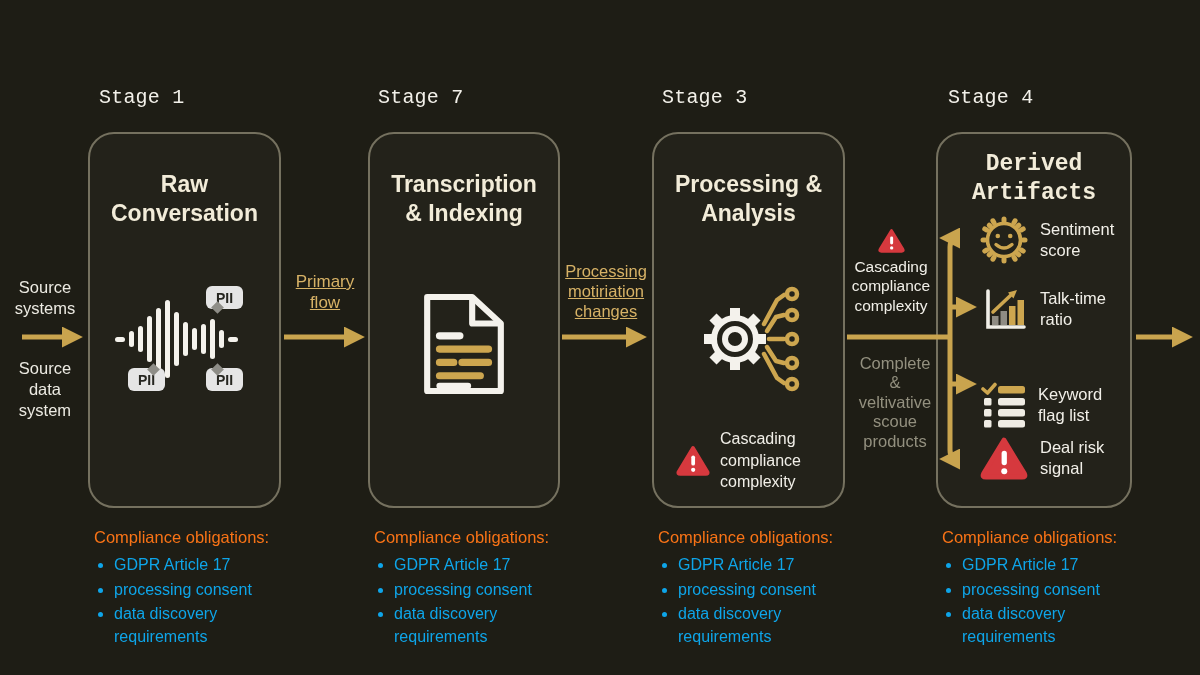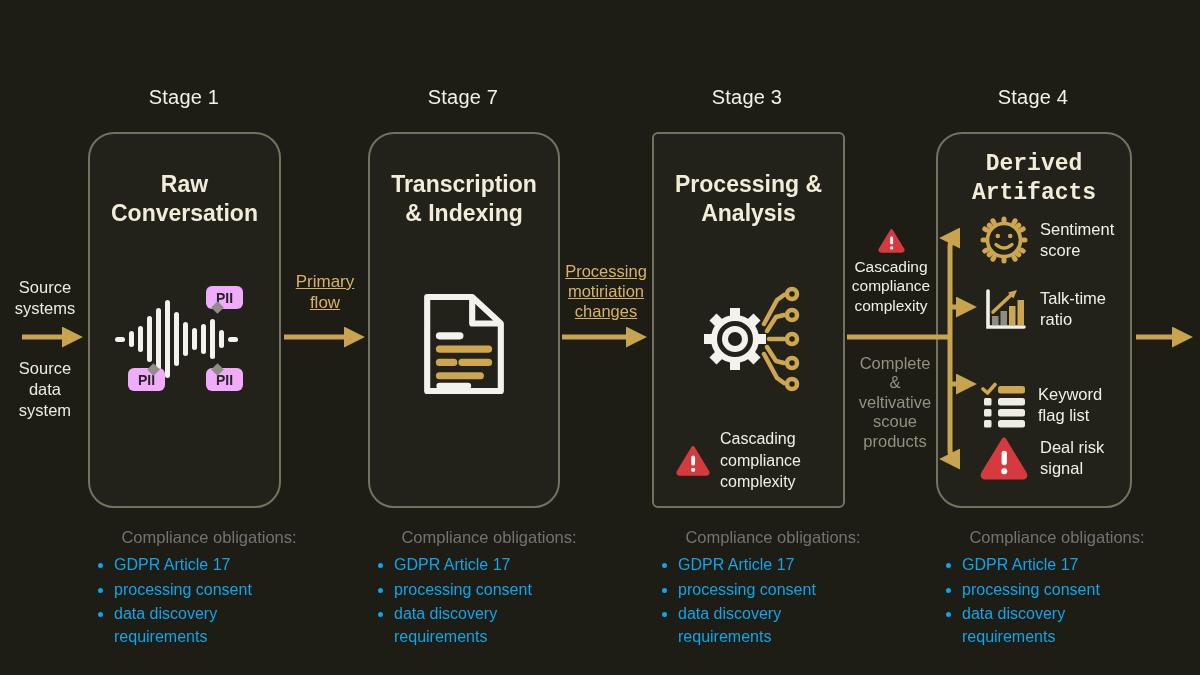--- a/index.html
+++ b/index.html
@@ -5,22 +5,22 @@
   html,body{margin:0;padding:0;}
   body{
     width:1200px;height:675px;position:relative;overflow:hidden;
     background:#1e1d15;
     font-family:"Liberation Sans", sans-serif;
     color:#f1efe8;
   }
   .pre{white-space:pre-line;}
   
   .stage-label{
-    position:absolute;top:86px;width:170px;text-align:center;
-    font-size:20px;color:#f2f0e9;letter-spacing:.2px;
+    position:absolute;top:86px;width:170px;text-align:left;
+    font-size:20px;color:#f2f0e9;letter-spacing:.2px;font-family:Liberation Mono, monospace;
   }
   
   .box{
     position:absolute;top:132px;height:376px;
     border:2px solid #75715f;border-radius:26px;
     background:rgba(255,255,255,0.025);
     box-sizing:border-box;z-index:1;
   }
   .box-title{
     margin-top:36px;text-align:center;font-weight:bold;
@@ -29,21 +29,21 @@
   .box4 .box-title{margin-top:16px;font-family:Liberation Mono, monospace;}
   
   .waveform{
     position:absolute;left:25px;top:295px;width:143px;height:90px;
     display:flex;align-items:center;gap:4px;top:160px;
   }
   .wbar{width:5px;border-radius:3px;background:#f4f2ec;flex:0 0 auto;}
   .wdash{width:10px;height:5px;border-radius:3px;background:#f4f2ec;flex:0 0 auto;}
   .pii-tag{
     position:absolute;width:37px;height:23px;border-radius:6px;
-    background:#f0abfc;color:#262620;font-weight:bold;font-size:14px;
+    background:#e5e5e5;color:#262620;font-weight:bold;font-size:14px;
     display:flex;align-items:center;justify-content:center;z-index:2;
   }
   .pii-tag::before{
     content:"";position:absolute;width:9px;height:9px;background:#8e8d87;
     transform:rotate(45deg);
   }
   .pii-tr::before{bottom:-3px;left:7px;}
   .pii-bl::before{top:-3px;right:7px;}
   .pii-br::before{top:-3px;left:7px;}
   
@@ -65,21 +65,21 @@
   
   .conn-label{position:absolute;text-align:center;line-height:1.22;z-index:4;}
   .gold-text{color:#d7b266;text-decoration:underline;}
   .gray-text{color:#93907f;}
   .conn-3-4-top{position:absolute;left:845px;top:228px;width:92px;text-align:center;z-index:4;}
   .conn-3-4-top .tri{display:flex;justify-content:center;margin-bottom:4px;}
   .conn-3-4-top .txt{font-size:15.5px;line-height:1.25;color:#f1efe8;}
   
   .compliance{position:absolute;top:528px;width:230px;z-index:2;}
   .compliance h4{
-    margin:0 0 7px 0;font-weight:normal;font-size:16.5px;color:#737373;text-align:center;
+    margin:0 0 7px 0;font-weight:normal;font-size:16.5px;color:#f97316;
   }
   .compliance ul{
     margin:0;padding:0 0 0 20px;list-style:disc;
     font-size:16px;line-height:1.42;color:#0ea5e9;
   }
   .compliance li{margin-bottom:2px;max-width:170px;}
   
   #flow-overlay{position:absolute;left:0;top:0;z-index:3;pointer-events:none;}
 </style>
 </head>
@@ -138,21 +138,21 @@
         <path d="M20,44 H40" stroke="#f4f2ec" stroke-width="7"></path>
         <path d="M20,57 H68" stroke="#cda64f" stroke-width="7"></path>
         <path d="M20,70 H34 M42,70 H68" stroke="#cda64f" stroke-width="7"></path>
         <path d="M20,83 H60" stroke="#cda64f" stroke-width="7"></path>
         <path d="M20,93 H48" stroke="#f4f2ec" stroke-width="6"></path>
       </g>
     </svg>
   </div>
 </div>
 
-<div class="box box3" style="left:652px;width:193px;border-radius:6px;">
+<div class="box box3" style="left:652px;width:193px;">
   <div class="box-title pre">Processing &amp;
 Analysis</div>
   <div class="gear-wrap">
     <svg width="150" height="112" viewBox="0 0 150 112">
       <g stroke="#f4f2ec" fill="none">
         <g stroke-width="10">
           <path d="M57,24 V32"></path>
             <path d="M57,78 V86"></path>
           <path d="M26,55 H34"></path>
             <path d="M80,55 H88"></path>

